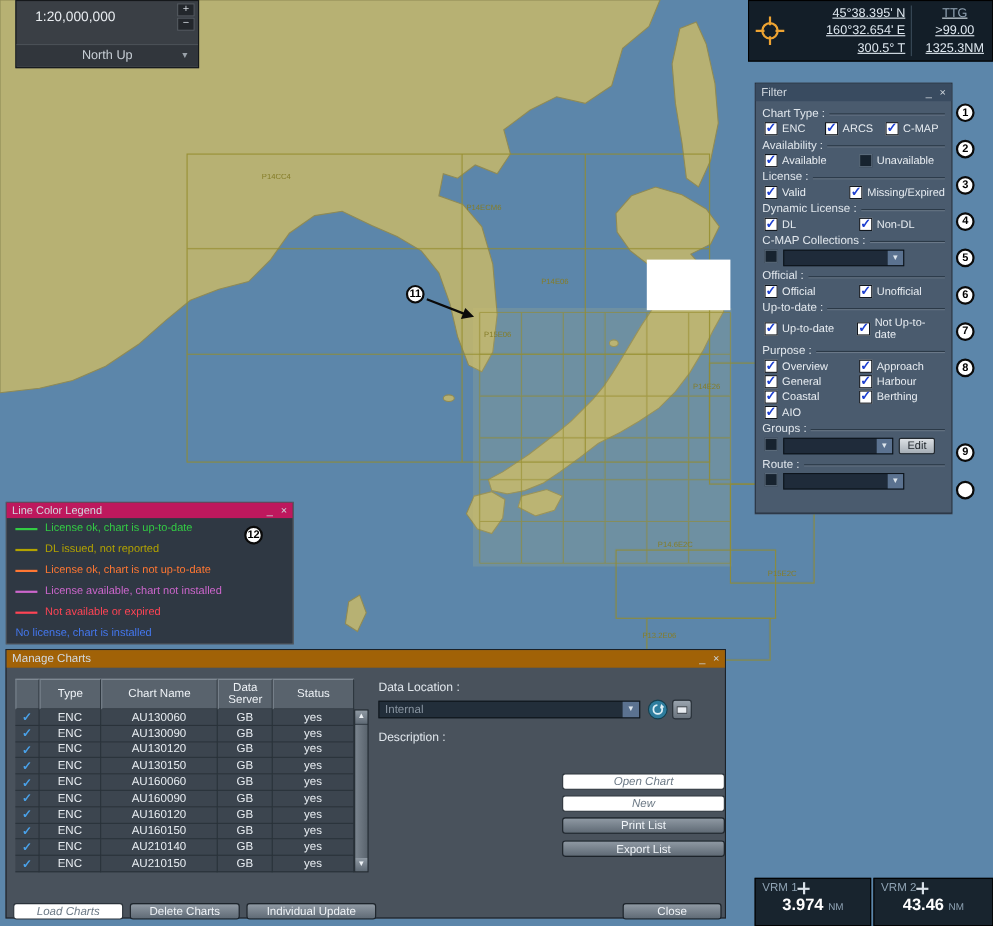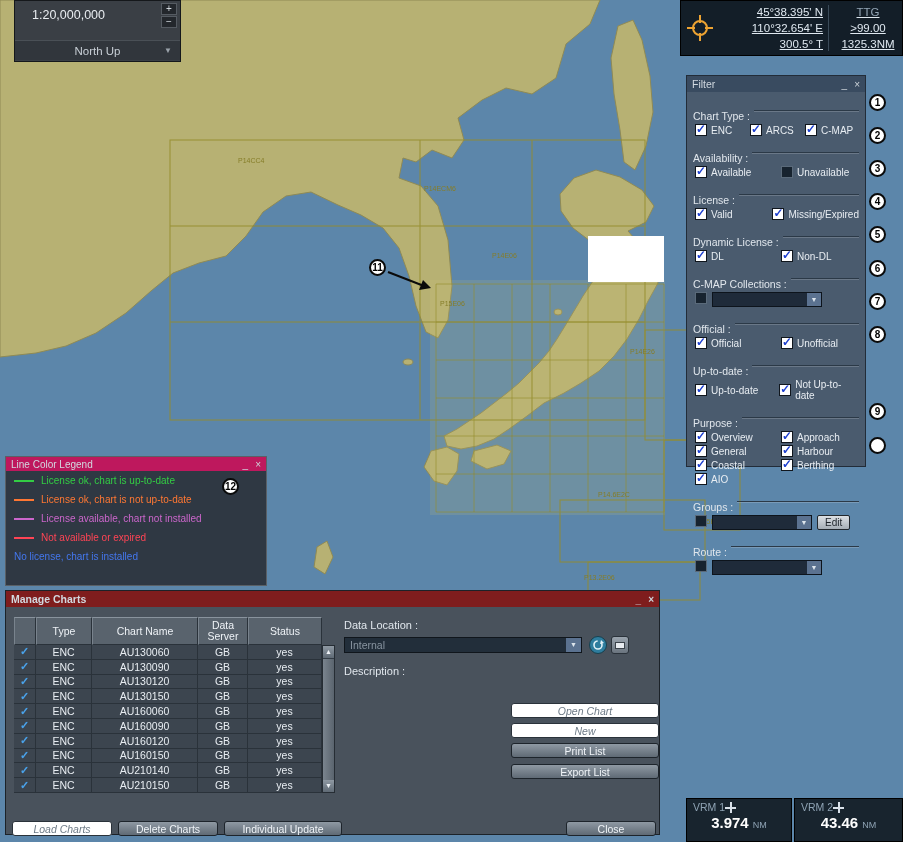--- a/index.html
+++ b/index.html
@@ -38,21 +38,21 @@
   .nav-div { width:1px; background:#3a4a58; margin:4px 5px; }
   .nav-right { flex:1; text-align:center; font-size:11.5px; color:#dfe8f0;
                line-height:16px; padding-top:3px;text-decoration:underline; }
   .nav-right .dim { color:#93a5b5; }
 
   
   .filter-panel { position:absolute; left:686px; top:75px; width:180px; height:392px;
                   background:#4a5b6e; border:1px solid #222c38; z-index:10; }
   .filter-panel .titlebar { background:#394b60; }
   .fbody { padding:2px 6px 0 6px; }
-  .fsec { display:flex; align-items:flex-start; gap:4px; margin-top:16px;
+  .fsec { display:flex; align-items:center; gap:4px; margin-top:3px;
           color:#e0e6ec; font-size:10.5px; white-space:nowrap; }
   .frule { flex:1; height:1px; background:#2b3ा947; background:#2b3947; box-shadow:0 1px 0 rgba(255,255,255,0.18); }
   .frow { display:flex; padding-left:2px; margin-top:2px; }
   .fopt { display:flex; align-items:center; gap:4px; color:#e8edf2; font-size:10px; cursor:default; }
   .w3 { width:55px; }
   .w2 { width:86px; }
   .cb { width:12px; height:12px; flex:none; background:#ffffff; border:1px solid #10161d;
         position:relative; display:inline-block; }
   .cb[data-checked="false"] { background:#17232f; border-color:#5a6a7a; }
   .cb[data-checked="true"]::after { content:"✓"; position:absolute; left:0; top:-3px;
@@ -75,21 +75,21 @@
   .c0 { background:#33cc44; } .t0 { color:#33cc44; }
   .c1 { background:#b3a300; } .t1 { color:#b3a300; }
   .c2 { background:#ff7733; } .t2 { color:#ff7733; }
   .c3 { background:#cc66cc; } .t3 { color:#cc66cc; }
   .c4 { background:#ff4455; } .t4 { color:#ff4455; }
   .t5 { color:#4477ee; }
 
   
   .manage { position:absolute; left:5px; top:590px; width:655px; height:245px;
             background:#49525c; border:1px solid #1c2228; z-index:10; }
-  .manage .titlebar { background:#7f1d1d;font-weight:bold; }
+  .manage .titlebar { background:#a16207; }
   .mc-table { position:absolute; left:8px; top:26px; width:308px; }
   .mc-head { display:flex; height:28px; }
   .mc-hcell { background:#59636d; border:1px solid #2a323a; border-top-color:#89939d;
               border-left-color:#79838d; color:#eef2f6; font-size:10.5px;
               display:flex; align-items:center; justify-content:center; text-align:center; line-height:11px; }
   .w-cb { width:22px; } .w-type { width:56px; } .w-name { width:106px; } .w-srv { width:50px; } .w-st { width:74px; }
   .mc-row { display:flex; height:14.8px; background:#3c454f; }
   .mc-cell { border-right:1px solid #2a323a; border-bottom:1px solid #2a323a; color:#e8edf2;
              font-size:10.5px; display:flex; align-items:center; justify-content:center; overflow:hidden; }
   .mc-row .w-cb[data-checked="true"]::after { content:"✓"; color:#4aa2ea; font-weight:bold; font-size:11px; }
@@ -207,21 +207,21 @@
   <div class="nav-panel">
     <svg class="nav-icon" width="30" height="30" viewBox="0 0 30 30">
       <circle cx="15" cy="15" r="7" fill="none" stroke="#eda332" stroke-width="2"></circle>
       <line x1="15" y1="2" x2="15" y2="10" stroke="#eda332" stroke-width="2"></line>
       <line x1="15" y1="20" x2="15" y2="28" stroke="#eda332" stroke-width="2"></line>
       <line x1="2" y1="15" x2="10" y2="15" stroke="#eda332" stroke-width="2"></line>
       <line x1="20" y1="15" x2="28" y2="15" stroke="#eda332" stroke-width="2"></line>
     </svg>
     <div class="nav-left">
       <div>45°38.395' N</div>
-      <div>110°32.654' E</div>
+      <div>160°32.654' E</div>
       <div>300.5° T</div>
     </div>
     <div class="nav-div"></div>
     <div class="nav-right">
       <div class="dim">TTG</div>
       <div>&gt;99.00</div>
       <div>1325.3NM</div>
     </div>
   </div>
 
@@ -403,20 +403,24 @@
     <div class="titlebar">
       <span>Line Color Legend</span>
       <span class="win-ctrls">
         <span>_</span>
         <span>×</span>
       </span>
     </div>
     <div class="lg-item">
         <span class="lg-swatch c0"></span>
         <span class="t0">License ok, chart is up-to-date</span>
+      </div>
+    <div class="lg-item">
+        <span class="lg-swatch c1"></span>
+        <span class="t1">DL issued, not reported</span>
       </div>
     <div class="lg-item">
         <span class="lg-swatch c2"></span>
         <span class="t2">License ok, chart is not up-to-date</span>
       </div>
     <div class="lg-item">
         <span class="lg-swatch c3"></span>
         <span class="t3">License available, chart not installed</span>
       </div>
     <div class="lg-item">

